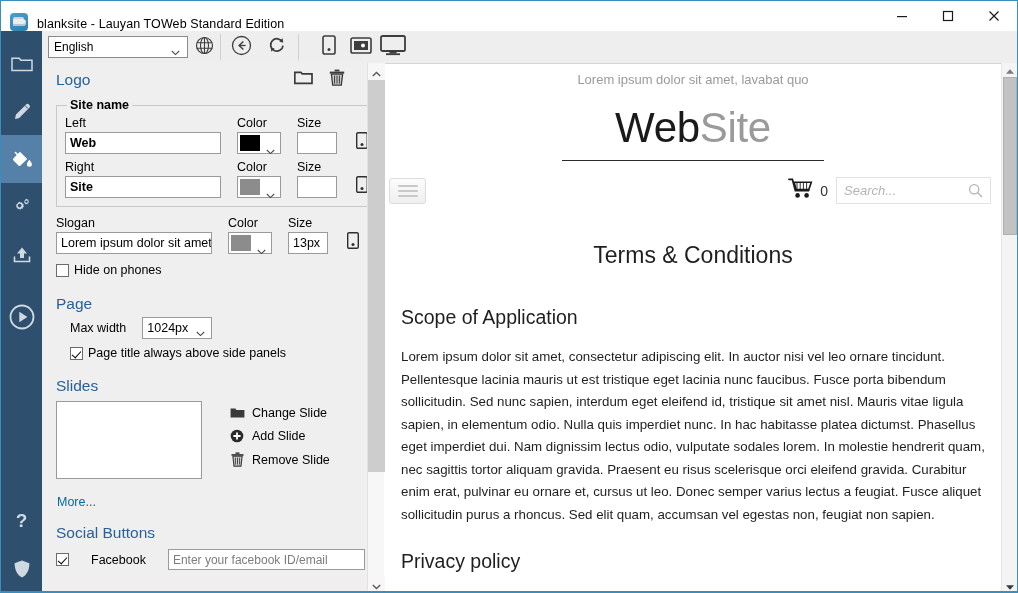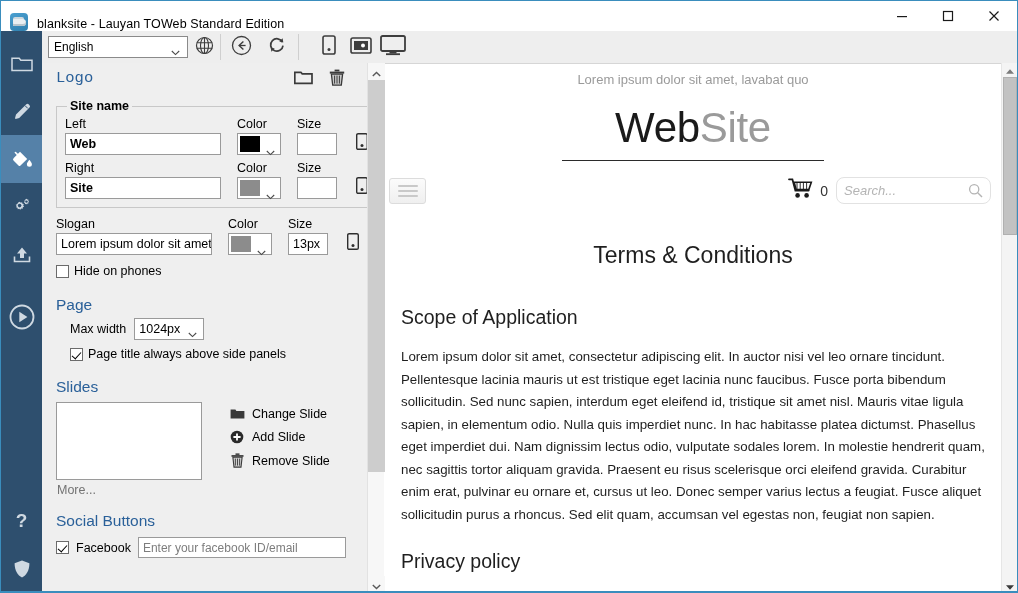--- a/index.html
+++ b/index.html
@@ -111,21 +111,21 @@
     position: absolute; left: 41px; top: 62px;
     width: 335px; height: 530px;
     background: #efefef;
     overflow: hidden;
   }
   #settings-inner { position: relative; padding: 6px 12px 0 14px; }
   .section-head {
     color: #2a6099; font-size: 15.5px; font-weight: normal;
     margin: 6px 0 4px 0;
   }
-  #logo-head-row { display: flex; align-items: flex-start; font-family: Liberation Mono, monospace; }
+  #logo-head-row { display: flex; align-items: center; }
   #logo-head-row .section-head { margin: 0; }
   #logo-head-icons { margin-left: auto; display: flex; gap: 16px; padding-right: 20px; }
   .hdr-icon { display: flex; align-items: center; }
 
   fieldset.group {
     border: 1px solid #c8c8c8; border-radius: 0;
     margin: 8px 0 0 0; padding: 2px 8px 8px 8px;
   }
   fieldset.group legend {
     font-size: 12.5px; font-weight: bold; color: #000;
@@ -155,38 +155,38 @@
     width: 13px; height: 13px; border: 1px solid #6b6b6b; background: #fff;
     position: relative; flex: none;
   }
   .cbox.checked::after {
     content: ""; position: absolute; left: 3px; top: 1px;
     width: 4px; height: 8px; border: solid #000; border-width: 0 1.6px 1.6px 0;
     transform: rotate(42deg);
   }
   .cl { font-size: 12.5px; color: #000; }
 
-  .inline-row { display: flex; align-items: center; gap: 8px; margin-top: 4px; margin-left: 14px; }
+  .inline-row { display: flex; align-items: center; gap: 16px; margin-top: 4px; margin-left: 14px; }
   .sel {
     height: 22px; border: 1px solid #9a9a9a; background: #fff;
     font-size: 12.5px; color: #000; padding: 0 4px;
     display: flex; align-items: center; position: relative;
   }
   .sel .caret { position: absolute; right: 6px; top: 8px; }
   .w-maxw { width: 70px; }
 
   #slides-row { display: flex; gap: 27px; margin-top: 6px; }
   #slide-thumb {
     width: 146px; height: 78px; border: 1px solid #9a9a9a; background: #fff; flex: none;
   }
   #slide-actions { display: flex; flex-direction: column; gap: 9px; padding-top: 5px; }
   .act { display: flex; align-items: center; gap: 7px; font-size: 12.5px; color: #000; }
   .act .ai { display: flex; width: 16px; justify-content: center; }
-  #more-link { color: #737373; font-size: 12.5px; margin-top: 3px; margin-left: 1px; }
-  #social-row { display: flex; align-items: center; gap: 7px; margin-top: 7px; }
+  #more-link { color: #0369a1; font-size: 12.5px; margin-top: 16px; margin-left: 1px; }
+  #social-row { display: flex; align-items: center; gap: 22px; margin-top: 7px; }
   #fb-input {
     width: 208px; height: 21px; border: 1px solid #9a9a9a; background: #fff;
     font-size: 12px; color: #7d7d7d; padding: 0 4px;
     display: flex; align-items: center;
   }
 
   
   #left-sb {
     position: absolute; left: 366px; top: 62px;
     width: 17px; height: 530px;
@@ -222,21 +222,21 @@
   #burger {
     width: 37px; height: 26px; border: 1px solid #dcdcdc; border-radius: 3px;
     background: linear-gradient(#fbfbfb, #efefef);
     display: flex; flex-direction: column; justify-content: center; align-items: center; gap: 3px;
   }
   #burger i { display: block; width: 20px; height: 2px; background: #c9c9c9; border-radius: 1px; }
   #nav-right { margin-left: auto; display: flex; align-items: center; gap: 8px; }
   #cart-wrap { display: flex; align-items: center; gap: 6px; }
   #cart-count { font-size: 14px; color: #333; }
   #search-box {
-    width: 155px; height: 27px; border: 1px solid #e2e2e2; border-radius: 8px;
+    width: 155px; height: 27px; border: 1px solid #e2e2e2; border-radius: 0;
     background: #fff; display: flex; align-items: center;
     padding: 0 7px; position: relative;
   }
   #search-ph { font-size: 13px; color: #b4b4b4; font-style: italic; }
   #search-icon { position: absolute; right: 7px; top: 5px; }
   #page-title {
     text-align: center; font-size: 23px; color: #1f1f1f; margin-top: 38px; font-weight: normal;
   }
   #content { padding: 0 14px 0 16px; }
   .h2 { font-size: 19.5px; color: #1f1f1f; font-weight: normal; margin: 37px 0 0 0; }

